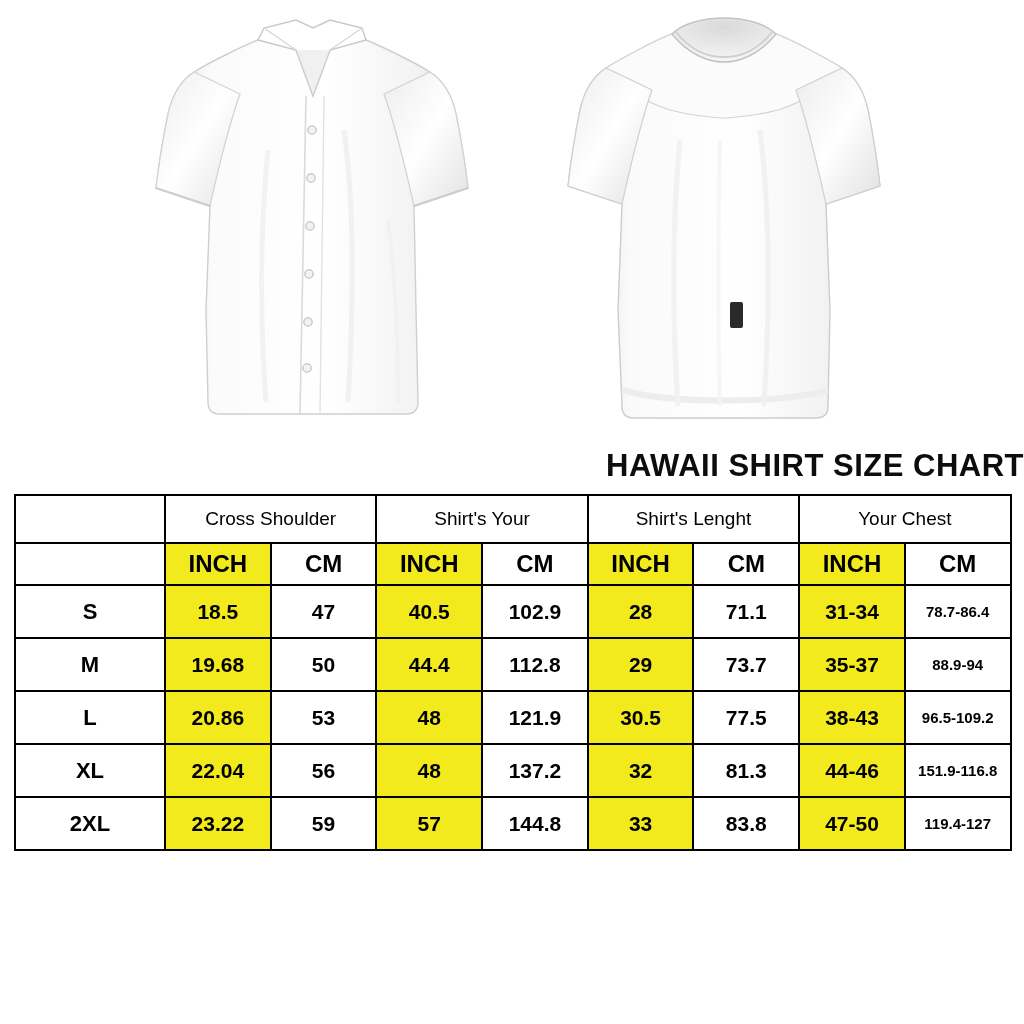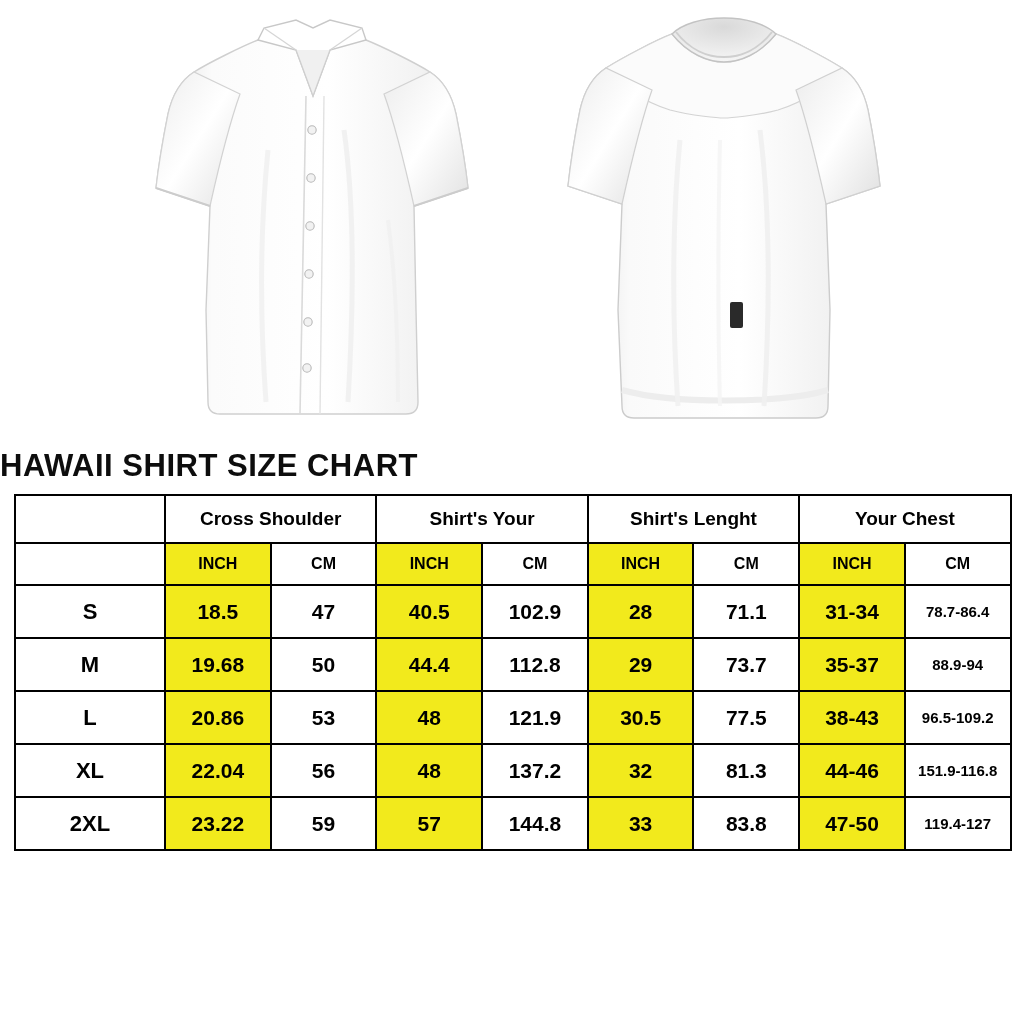--- a/index.html
+++ b/index.html
@@ -31,27 +31,27 @@
     position: absolute;
     top: 10px;
   }
   .shirt-front { left: 148px; width: 330px; height: 420px; }
   .shirt-back  { left: 560px; width: 330px; height: 420px; }
 
   .shirt svg { display: block; }
 
   
   .chart-title {
-    text-align: left;
+    text-align: right;
     font-size: 31px;
     font-weight: bold;
     letter-spacing: 0.5px;
     color: #0d0d0d;
     margin: 0;
-    padding: 2px 16px 10px 0;
+    padding: 2px 0 10px 0;
     font-family: "Liberation Sans", sans-serif;
   }
 
   
   .table-wrap {
     padding: 0 14px;
   }
   table.size-chart {
     border-collapse: collapse;
     width: 996px;
@@ -67,25 +67,25 @@
     padding: 0;
   }
   
   col.c-size  { width: 150px; }
   col.c-unit  { width: 105.7px; }
 
   .row-group-head td,
   .row-group-head th {
     height: 46px;
     font-size: 19px;
-    font-weight: bold;
+    font-weight: normal;
   }
   .row-units td {
     height: 40px;
-    font-size: 16px;
+    font-size: 24px;
     font-weight: bold;
   }
   .row-data td {
     height: 51px;
     font-size: 21px;
     font-weight: bold;
   }
   .row-data td.size-label {
     font-size: 22px;
     font-weight: bold;

